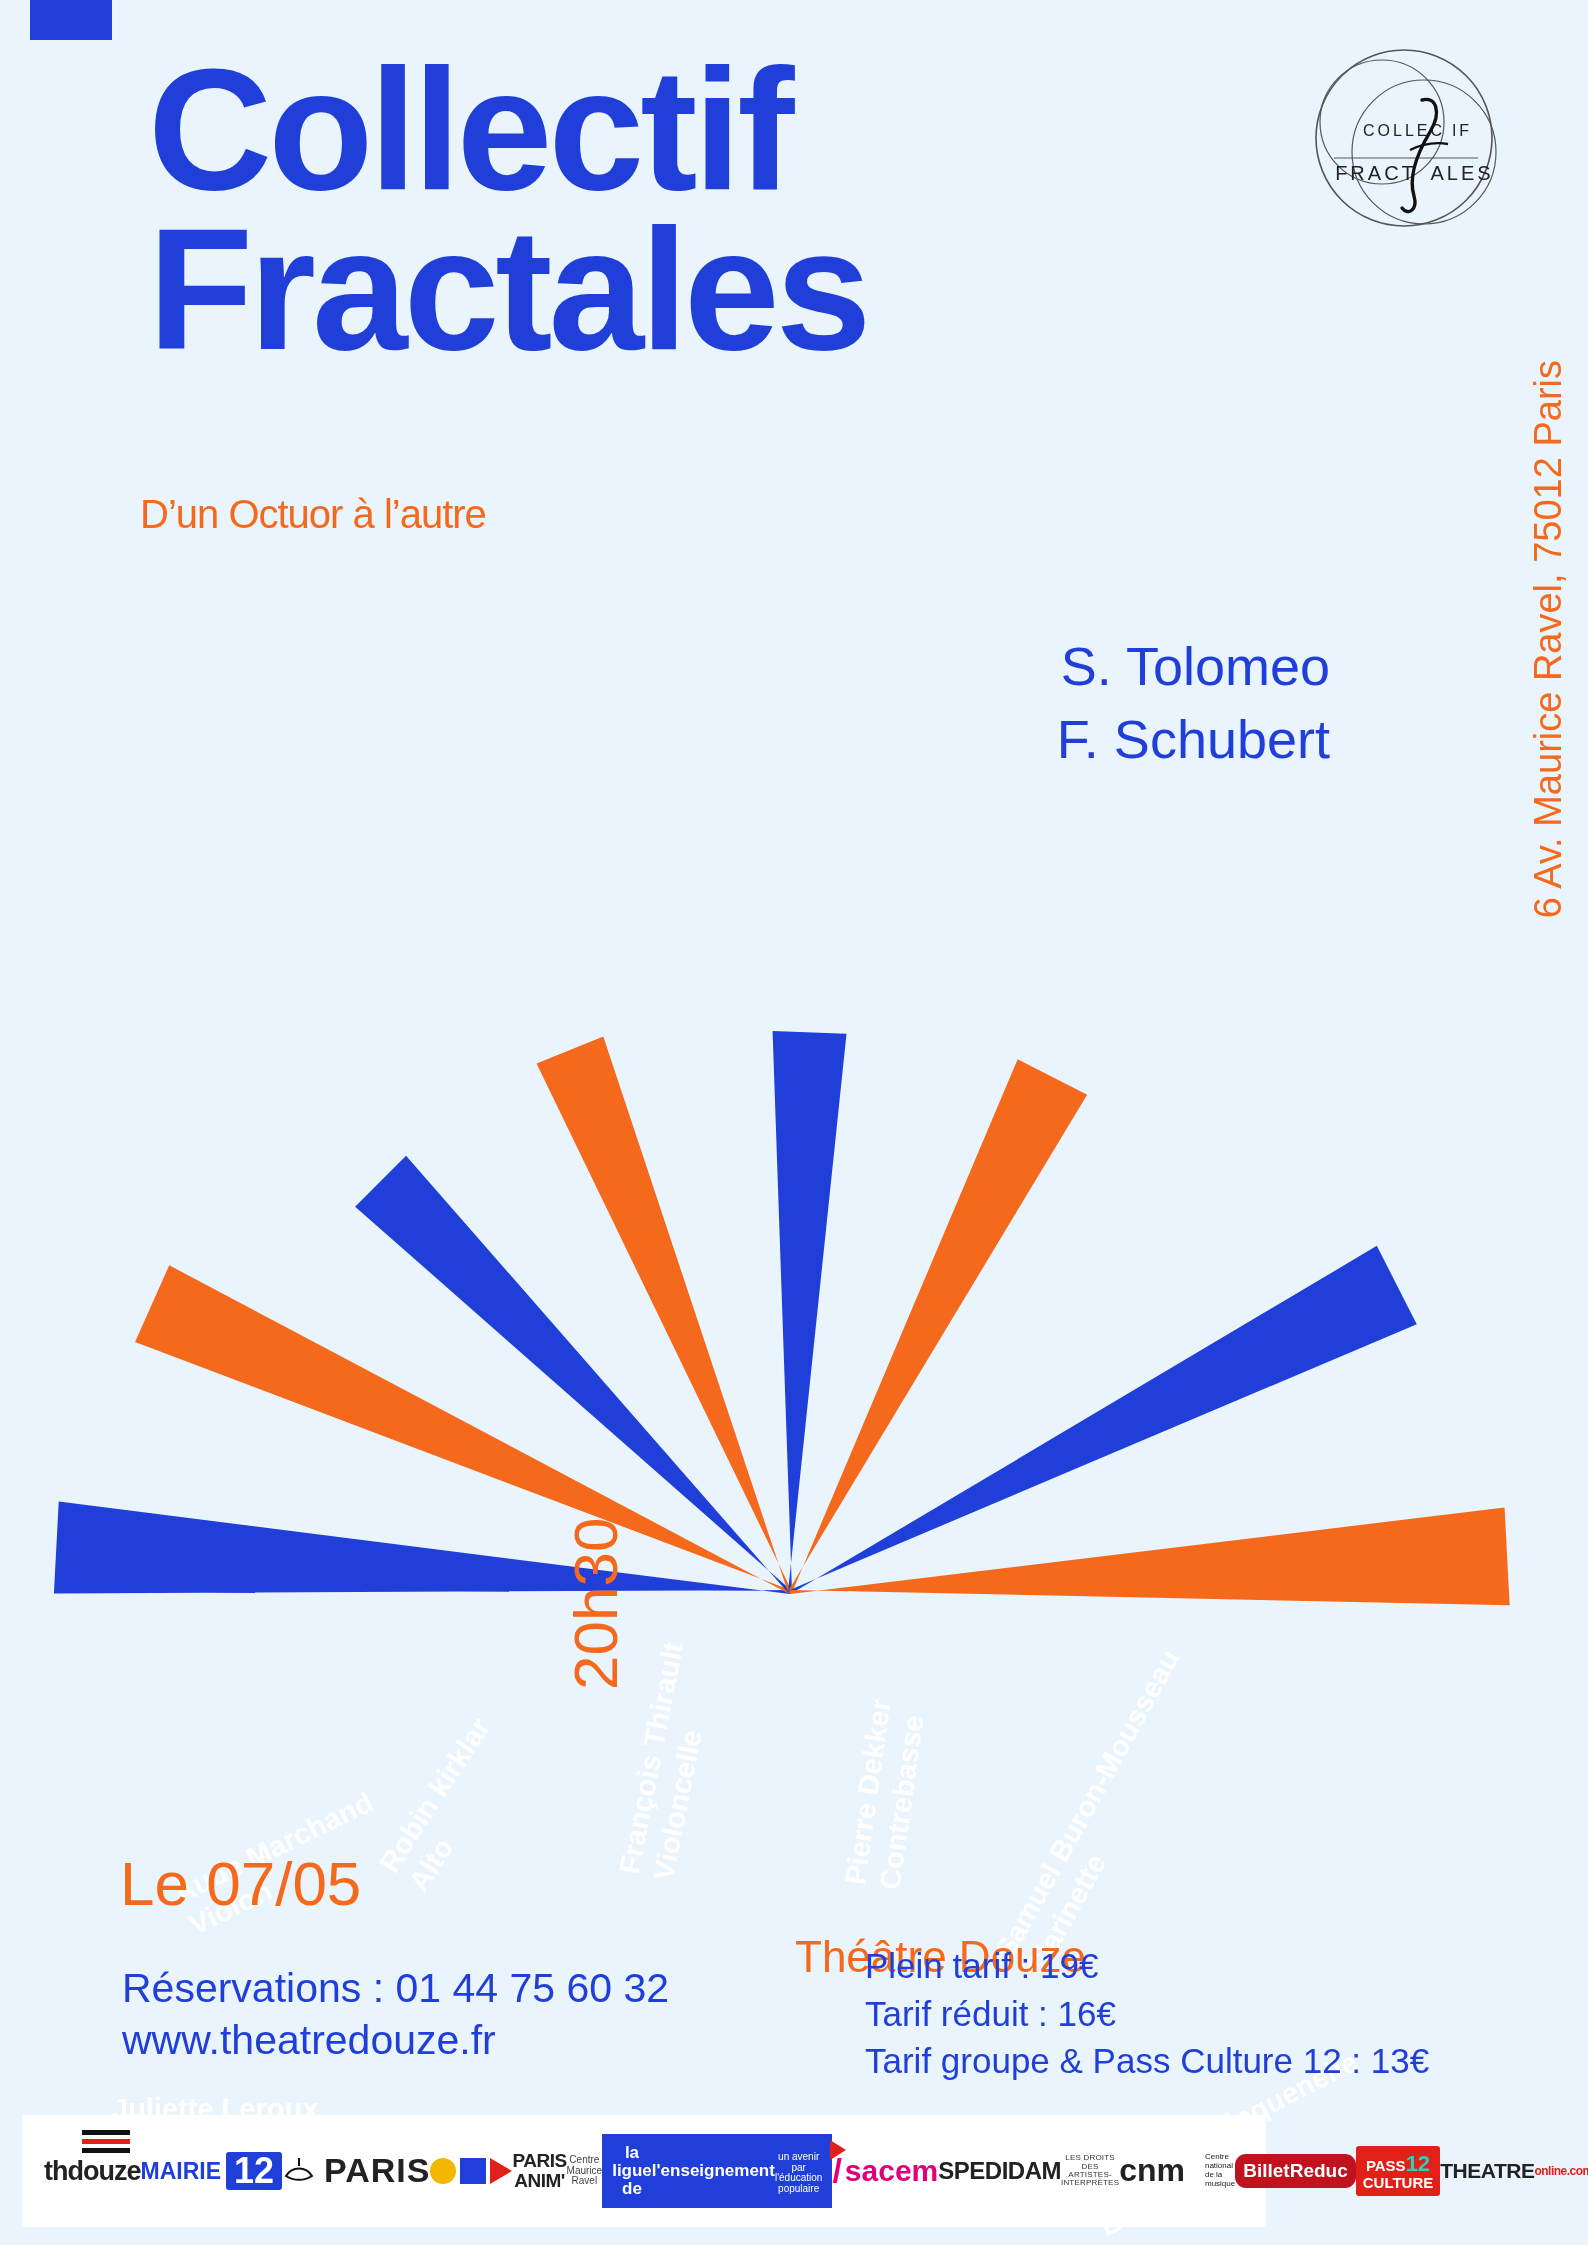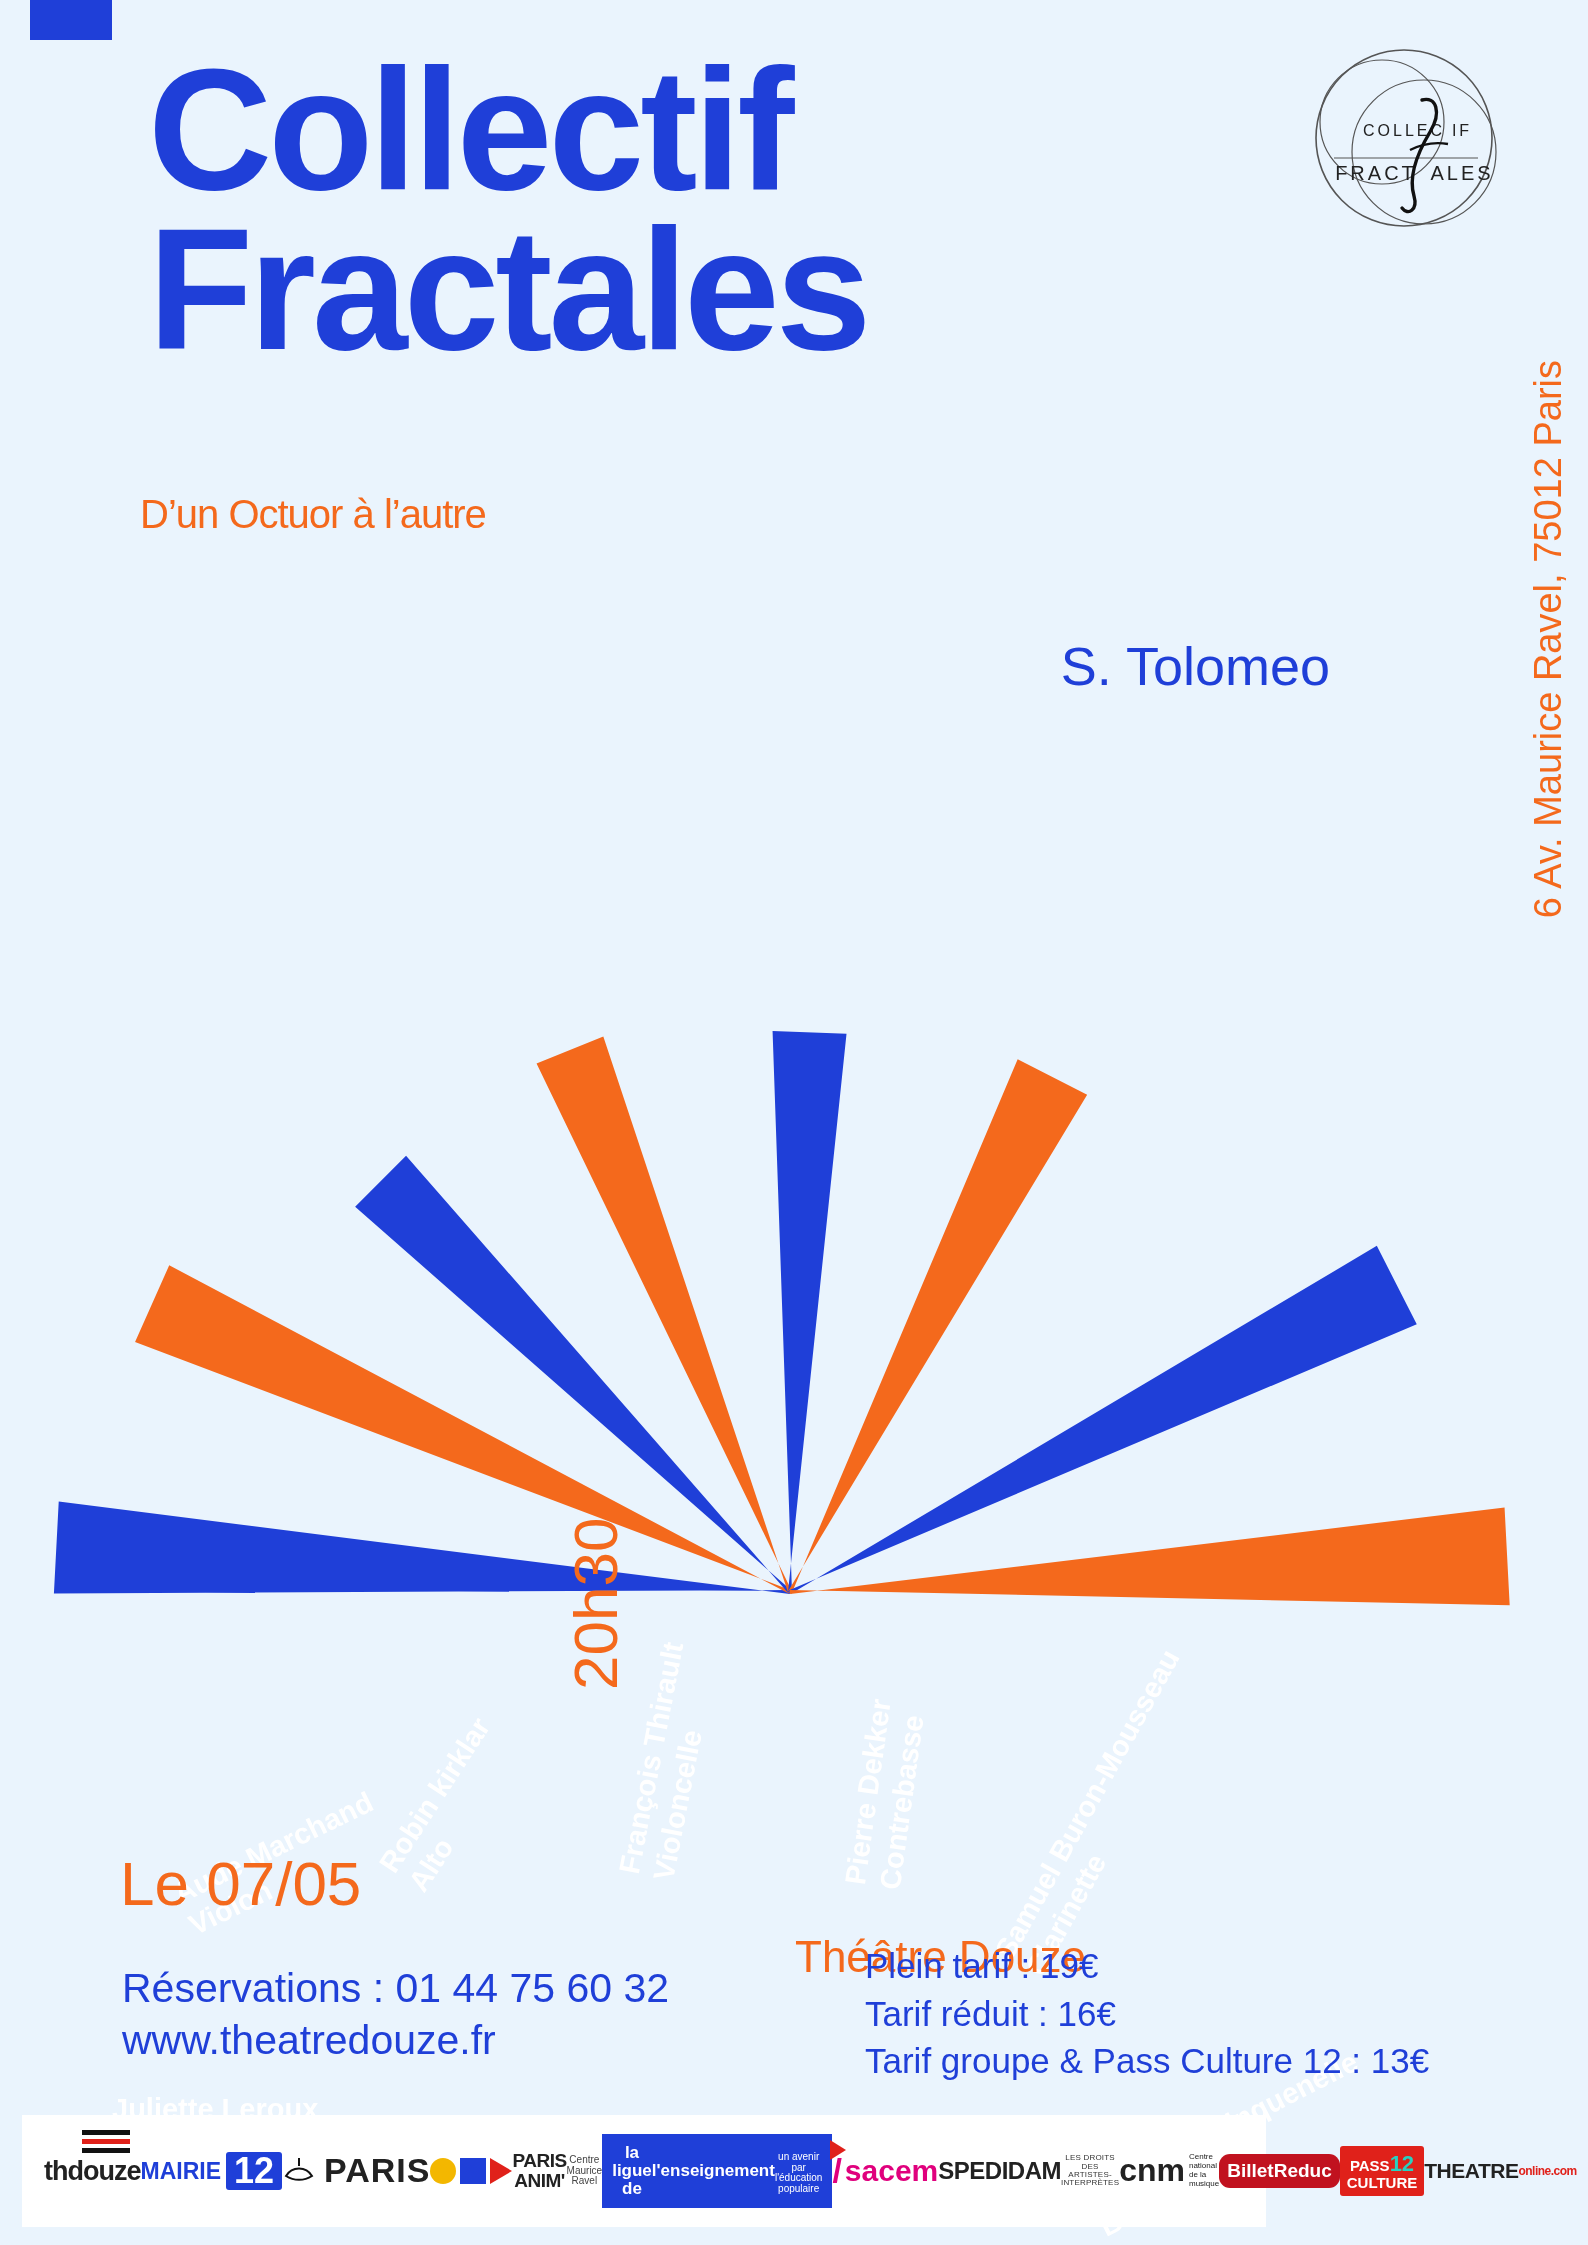--- a/index.html
+++ b/index.html
@@ -175,21 +175,21 @@
   .sp-parisanim .name { font-weight:bold; font-size:19px; letter-spacing:-0.5px; }
   .sp-parisanim .sub { font-size:10px; color:#444; }
   .sp-ligue { background:#1f3fd8; color:#fff; padding:8px 10px; font-size:17px; font-weight:bold; line-height:1.05; position:relative;}
   .sp-ligue .sm { font-size:10px; font-weight:normal; display:block; margin-top:4px;}
   .sp-ligue .arrow { position:absolute; right:-14px; top:6px; width:0;height:0;border-top:10px solid transparent;border-bottom:10px solid transparent;border-left:16px solid #e0211a;}
   .sp-sacem { color:#e0007d; font-weight:bold; font-size:30px; display:flex; align-items:center; gap:3px;}
   .sp-sacem .slash { color:#e0007d; font-size:34px; }
   .sp-spedidam { text-align:center; }
   .sp-spedidam .big { font-size:24px; font-weight:bold; letter-spacing:-0.5px; }
   .sp-spedidam .sub { font-size:8px; color:#333; letter-spacing:0.2px; }
-  .sp-cnm { display:flex; align-items:center; gap:4px; }
+  .sp-cnm { display:flex; align-items:center; gap:20px; }
   .sp-cnm .mark { font-size:32px; font-weight:bold; }
   .sp-cnm .txt { font-size:8px; line-height:1.1; text-align:left; }
   .sp-billetreduc { background:#c1121f; color:#fff; font-weight:bold; font-size:19px; padding:7px 8px; border-radius:11px;}
   .sp-pass { background:#e0211a; color:#fff; font-weight:bold; font-size:15px; padding:6px 7px; text-align:center; line-height:1.05; border-radius:3px;}
   .sp-pass .num { color:#2ad0c0; font-size:22px; }
   .sp-theatreonline { font-size:21px; font-weight:bold; letter-spacing:-0.5px; }
   .sp-theatreonline .red { color:#e0211a; font-size:12px; }
 </style>
 </head>
 <body>
@@ -200,20 +200,21 @@
 
   <div class="title">
     <div>Collectif</div>
     <div>Fractales</div>
   </div>
 
   <div class="subtitle">D’un Octuor à l’autre</div>
 
   <div class="composers">
     <div>S. Tolomeo</div>
+    <div>F. Schubert</div>
   </div>
 
   <div class="logo">
     <svg width="258" height="200" viewBox="0 0 258 200">
       <circle cx="132" cy="98" r="88" fill="none" stroke="#555" stroke-width="1.6"></circle>
       <circle cx="110" cy="82" r="62" fill="none" stroke="#555" stroke-width="1.2"></circle>
       <circle cx="152" cy="112" r="72" fill="none" stroke="#555" stroke-width="1.2"></circle>
       <line x1="62" y1="118" x2="206" y2="118" stroke="#555" stroke-width="1.2"></line>
       <text x="132" y="96" text-anchor="middle" font-family="Liberation Sans, sans-serif" font-size="16" letter-spacing="3" fill="#222">COLLEC</text>
       <text x="190" y="96" text-anchor="middle" font-family="Liberation Sans, sans-serif" font-size="16" letter-spacing="3" fill="#222">IF</text>

